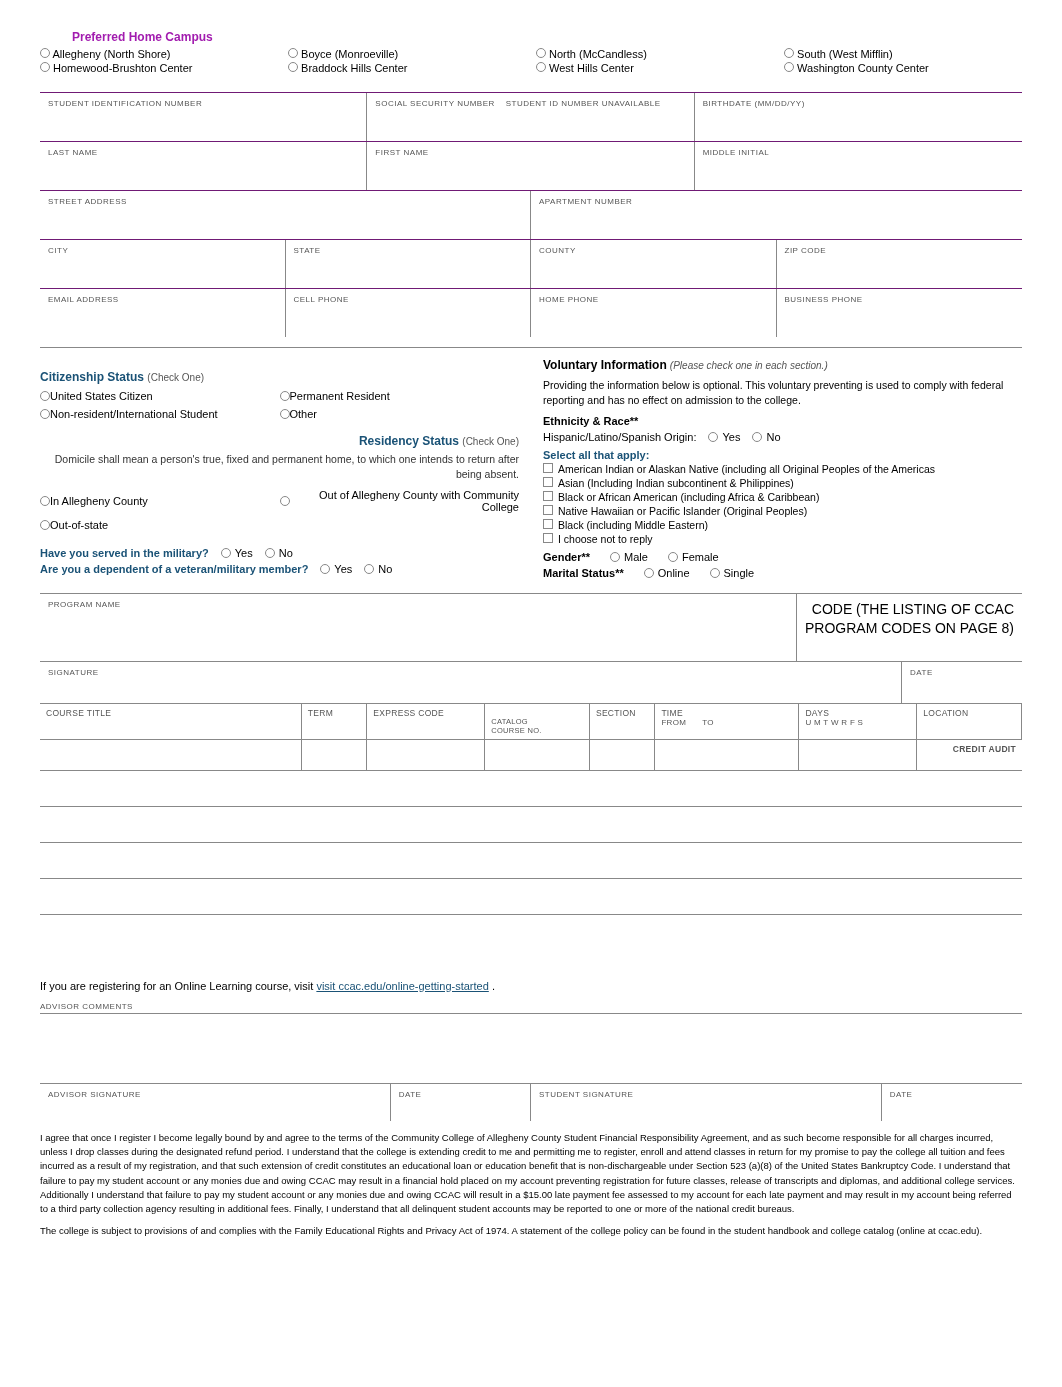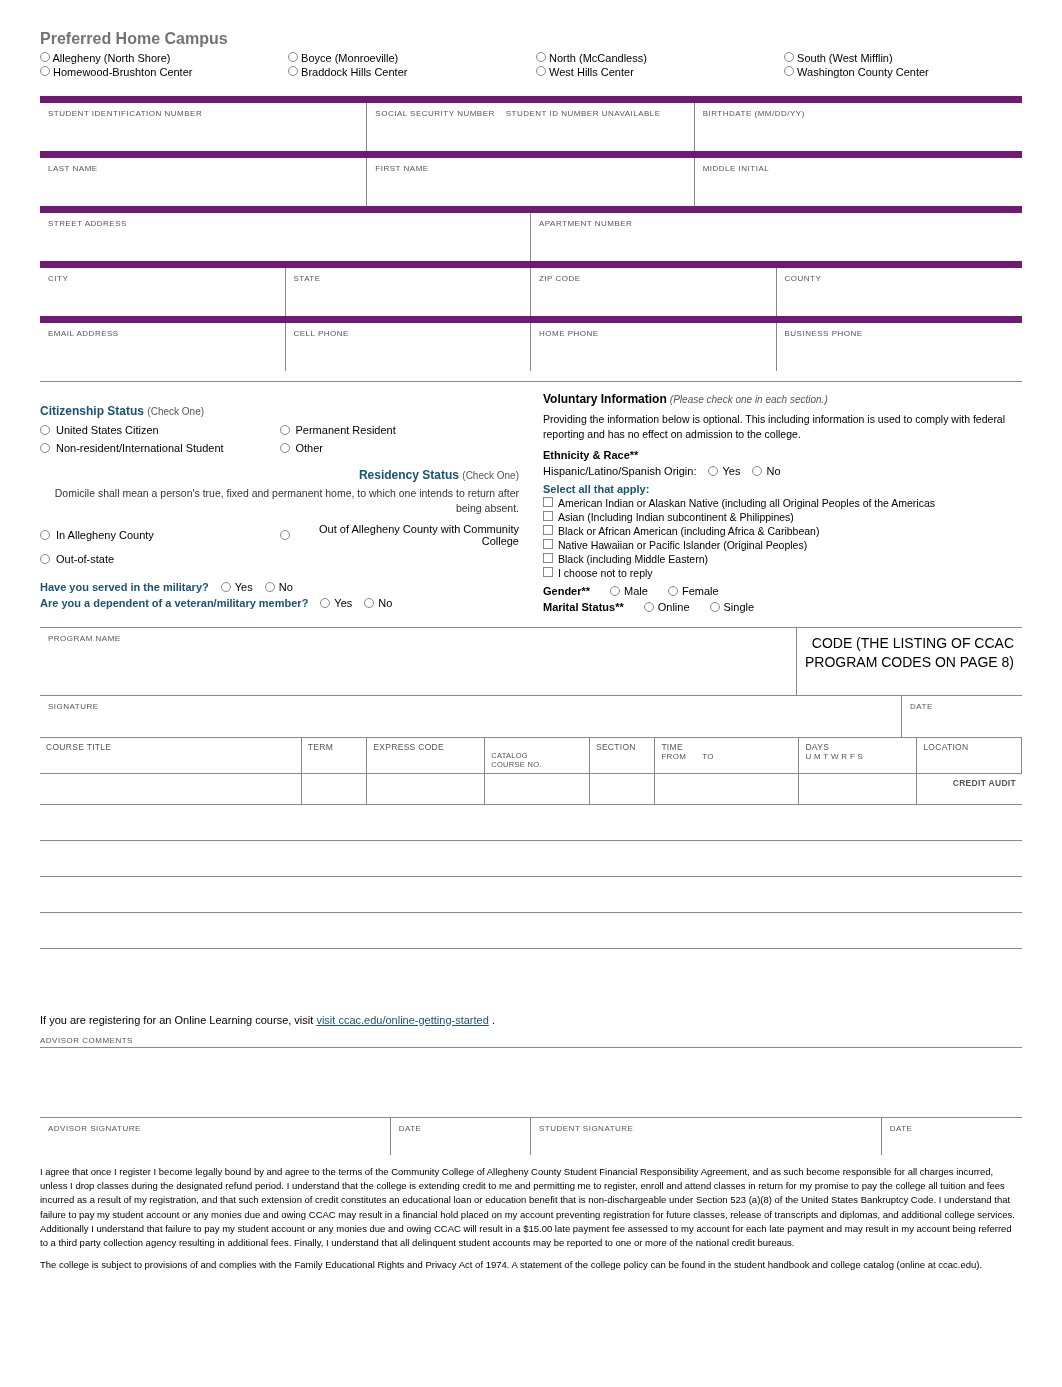--- a/index.html
+++ b/index.html
@@ -5,38 +5,39 @@
     * { box-sizing: border-box; margin: 0; padding: 0; }
     body {
       font-family: Arial, Helvetica, sans-serif;
       font-size: 11px;
       background: #fff;
       color: #000;
       padding: 30px 40px;
       max-width: 1062px;
     }
     .preferred-home-campus-title {
-      color: #737373;
-      font-size: 16px;
+      color: #a21caf;
+      font-size: 12px;
       font-weight: bold;
       margin-bottom: 4px;
+      margin-left: 32px;
     }
     .campus-grid {
       display: grid;
       grid-template-columns: repeat(4, 1fr);
       gap: 2px 10px;
       margin-bottom: 18px;
     }
     .campus-item {
       font-size: 11px;
       color: #000;
     }
     .form-row {
       display: grid;
-      border-top: 7px solid #701a75;
+      border-top: 1px solid #701a75;
       margin-bottom: 0;
     }
     .form-row-3 {
       grid-template-columns: 1fr 1fr 1fr;
     }
     .form-row-4 {
       grid-template-columns: 1fr 1fr 1fr 1fr;
     }
     .form-row-2 {
       grid-template-columns: 1fr 1fr;
@@ -65,21 +66,20 @@
       margin-bottom: 4px;
     }
     .section-subtitle {
       font-size: 10px;
       color: #555;
       font-weight: normal;
     }
     .radio-row {
       display: flex;
       align-items: center;
-      gap: 6px;
       margin: 2px 0;
       font-size: 11px;
     }
     .radio-circle {
       width: 10px;
       height: 10px;
       border: 1px solid #888;
       border-radius: 50%;
       display: inline-block;
       flex-shrink: 0;
@@ -246,24 +246,24 @@
 </div>
 
 <div class="form-row form-row-4">
   <div class="form-cell">
     <span class="form-label">CITY</span>
   </div>
   <div class="form-cell">
     <span class="form-label">STATE</span>
   </div>
   <div class="form-cell">
+    <span class="form-label">COUNTY</span>
+  </div>
+  <div class="form-cell">
     <span class="form-label">ZIP CODE</span>
-  </div>
-  <div class="form-cell">
-    <span class="form-label">COUNTY</span>
   </div>
 </div>
 
 <div class="form-row form-row-4">
   <div class="form-cell">
     <span class="form-label">EMAIL ADDRESS</span>
   </div>
   <div class="form-cell">
     <span class="form-label">CELL PHONE</span>
   </div>
@@ -351,21 +351,21 @@
       </div>
     </div>
   </div>
 
   <div>
     <div>
       <div style="margin-bottom:6px;">
         <span class="voluntary-title">Voluntary Information</span>
         <span class="voluntary-subtitle">(Please check one in each section.)</span>
       </div>
-      <div style="font-size:10.5px; line-height:1.4; margin-bottom:8px;">Providing the information below is optional. This including information is used to comply with federal reporting and has no effect on admission to the college.</div>
+      <div style="font-size:10.5px; line-height:1.4; margin-bottom:8px;">Providing the information below is optional. This voluntary preventing is used to comply with federal reporting and has no effect on admission to the college.</div>
 
       <div style="margin-bottom:4px;">
         <span class="ethnicity-label">Ethnicity &amp; Race**</span>
       </div>
 
       <div style="display:flex; align-items:center; gap:12px; margin-bottom:4px;">
         <span>Hispanic/Latino/Spanish Origin:</span>
         <span class="yes-no-option">
           <span class="radio-circle"></span>
           <span>Yes</span>

